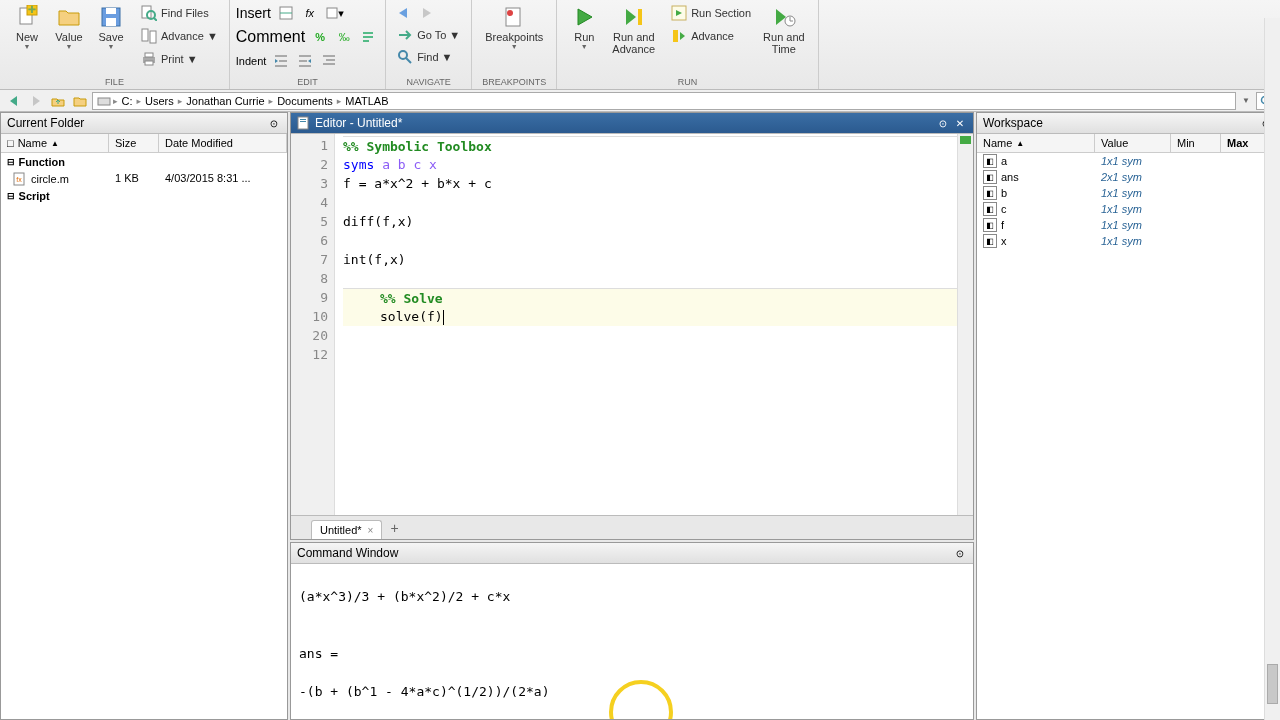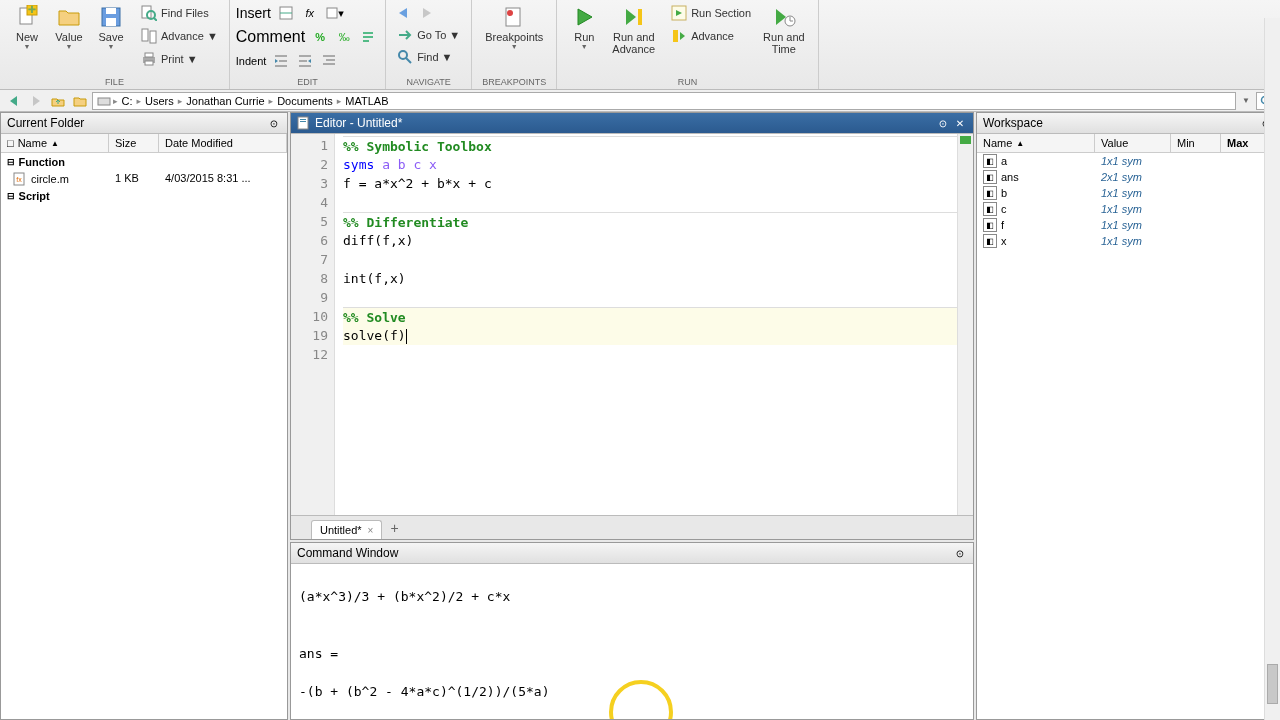--- a/index.html
+++ b/index.html
@@ -47,21 +47,21 @@
 .file-row .fname { width: 108px; padding-left: 12px; display: flex; align-items: center; gap: 4px; }
 .file-row .fsize { width: 50px; padding-left: 6px; }
 .file-row .fdate { flex: 1; padding-left: 6px; }
 
 .center-col { flex: 1; display: flex; flex-direction: column; margin: 0 2px; }
 .editor-panel { flex: 1; }
 .editor-body { flex: 1; display: flex; overflow: hidden; position: relative; }
 .gutter { width: 44px; background: #f0f0f0; border-right: 1px solid #ddd; text-align: right; padding-right: 6px; font-family: Consolas, monospace; font-size: 13px; color: #888; line-height: 19px; padding-top: 2px; }
 .code { flex: 1; font-family: Consolas, monospace; font-size: 13px; line-height: 19px; padding: 2px 0 2px 8px; position: relative; }
 .code-line { white-space: pre; height: 19px; }
-.cell-hl { background: #fdfce8; }
+.cell-hl { background: #fdfce8; padding-left: 37px; }
 .cell-sep { border-top: 1px solid #ddd; }
 .kw { color: #0000ff; }
 .com { color: #228B22; font-weight: bold; }
 .sym { color: #8b5cf6; }
 .cursor { display: inline-block; width: 1px; height: 15px; background: #000; vertical-align: middle; animation: blink 1s infinite; }
 .editor-tabs { height: 24px; background: #e8e8e8; border-top: 1px solid #bbb; display: flex; align-items: flex-end; padding-left: 20px; }
 .etab { background: #fff; border: 1px solid #bbb; border-bottom: none; padding: 3px 8px; font-size: 11px; display: flex; align-items: center; gap: 6px; border-radius: 3px 3px 0 0; }
 .etab .close { font-size: 10px; color: #888; cursor: pointer; }
 .etab-add { padding: 3px 8px; cursor: pointer; font-size: 14px; color: #666; }
 .scroll-track { width: 16px; background: #f0f0f0; border-left: 1px solid #ddd; }
@@ -382,29 +382,28 @@
             <div>1</div>
             <div>2</div>
             <div>3</div>
             <div>4</div>
             <div>5</div>
             <div>6</div>
             <div>7</div>
             <div>8</div>
             <div>9</div>
             <div>10</div>
-            <div>19</div>
+            <div>20</div>
             <div>12</div>
           </div>
         <div class="code" id="code">
             <div class="code-line cell-sep"><span class="com">%% Symbolic Toolbox</span></div>
             <div class="code-line"><span class="kw">syms </span><span class="sym">a b c x</span></div>
             <div class="code-line">f = a*x^2 + b*x + c</div>
             <div class="code-line"></div>
-            <div class="code-line cell-sep"><span class="com">%% Differentiate</span></div>
             <div class="code-line">diff(f,x)</div>
             <div class="code-line"></div>
             <div class="code-line">int(f,x)</div>
             <div class="code-line"></div>
             <div class="code-line cell-hl cell-sep"><span class="com">%% Solve</span></div>
             <div class="code-line cell-hl">solve(f)<span class="cursor"></span></div>
           </div>
         <div class="scroll-track">
             <div style="background:#4a4;height:8px;margin:2px"></div>
           </div>
@@ -425,21 +424,21 @@
         <span class="ctrl">⊙</span>
       </div>
       <div class="cmd-body" id="cmd-body">
         <div class="highlight-ring" style="left:318px;top:116px"></div>
       <div>&nbsp;</div>
           <div>(a*x^3)/3 + (b*x^2)/2 + c*x</div>
           <div>&nbsp;</div>
           <div>&nbsp;</div>
           <div>ans =</div>
           <div>&nbsp;</div>
-          <div> -(b + (b^2 - 4*a*c)^(1/2))/(5*a)</div>
+          <div> -(b + (b^1 - 4*a*c)^(1/2))/(2*a)</div>
           <span style="position: absolute; left: 348px; top: 151px; font-family: serif; font-size: 16px; color: rgb(0, 0, 0);">I</span>
         </div>
       <div style="position:absolute;right:0;width:16px;top:18px;bottom:0;background:#f0f0f0;border-left:1px solid #ddd">
         <div style="position:absolute;bottom:16px;left:2px;right:2px;height:40px;background:#c8c8c8;border:1px solid #aaa"></div>
       </div>
     </div>
   </div>
 
   <div class="panel right-panel">
     <div class="panel-header">

